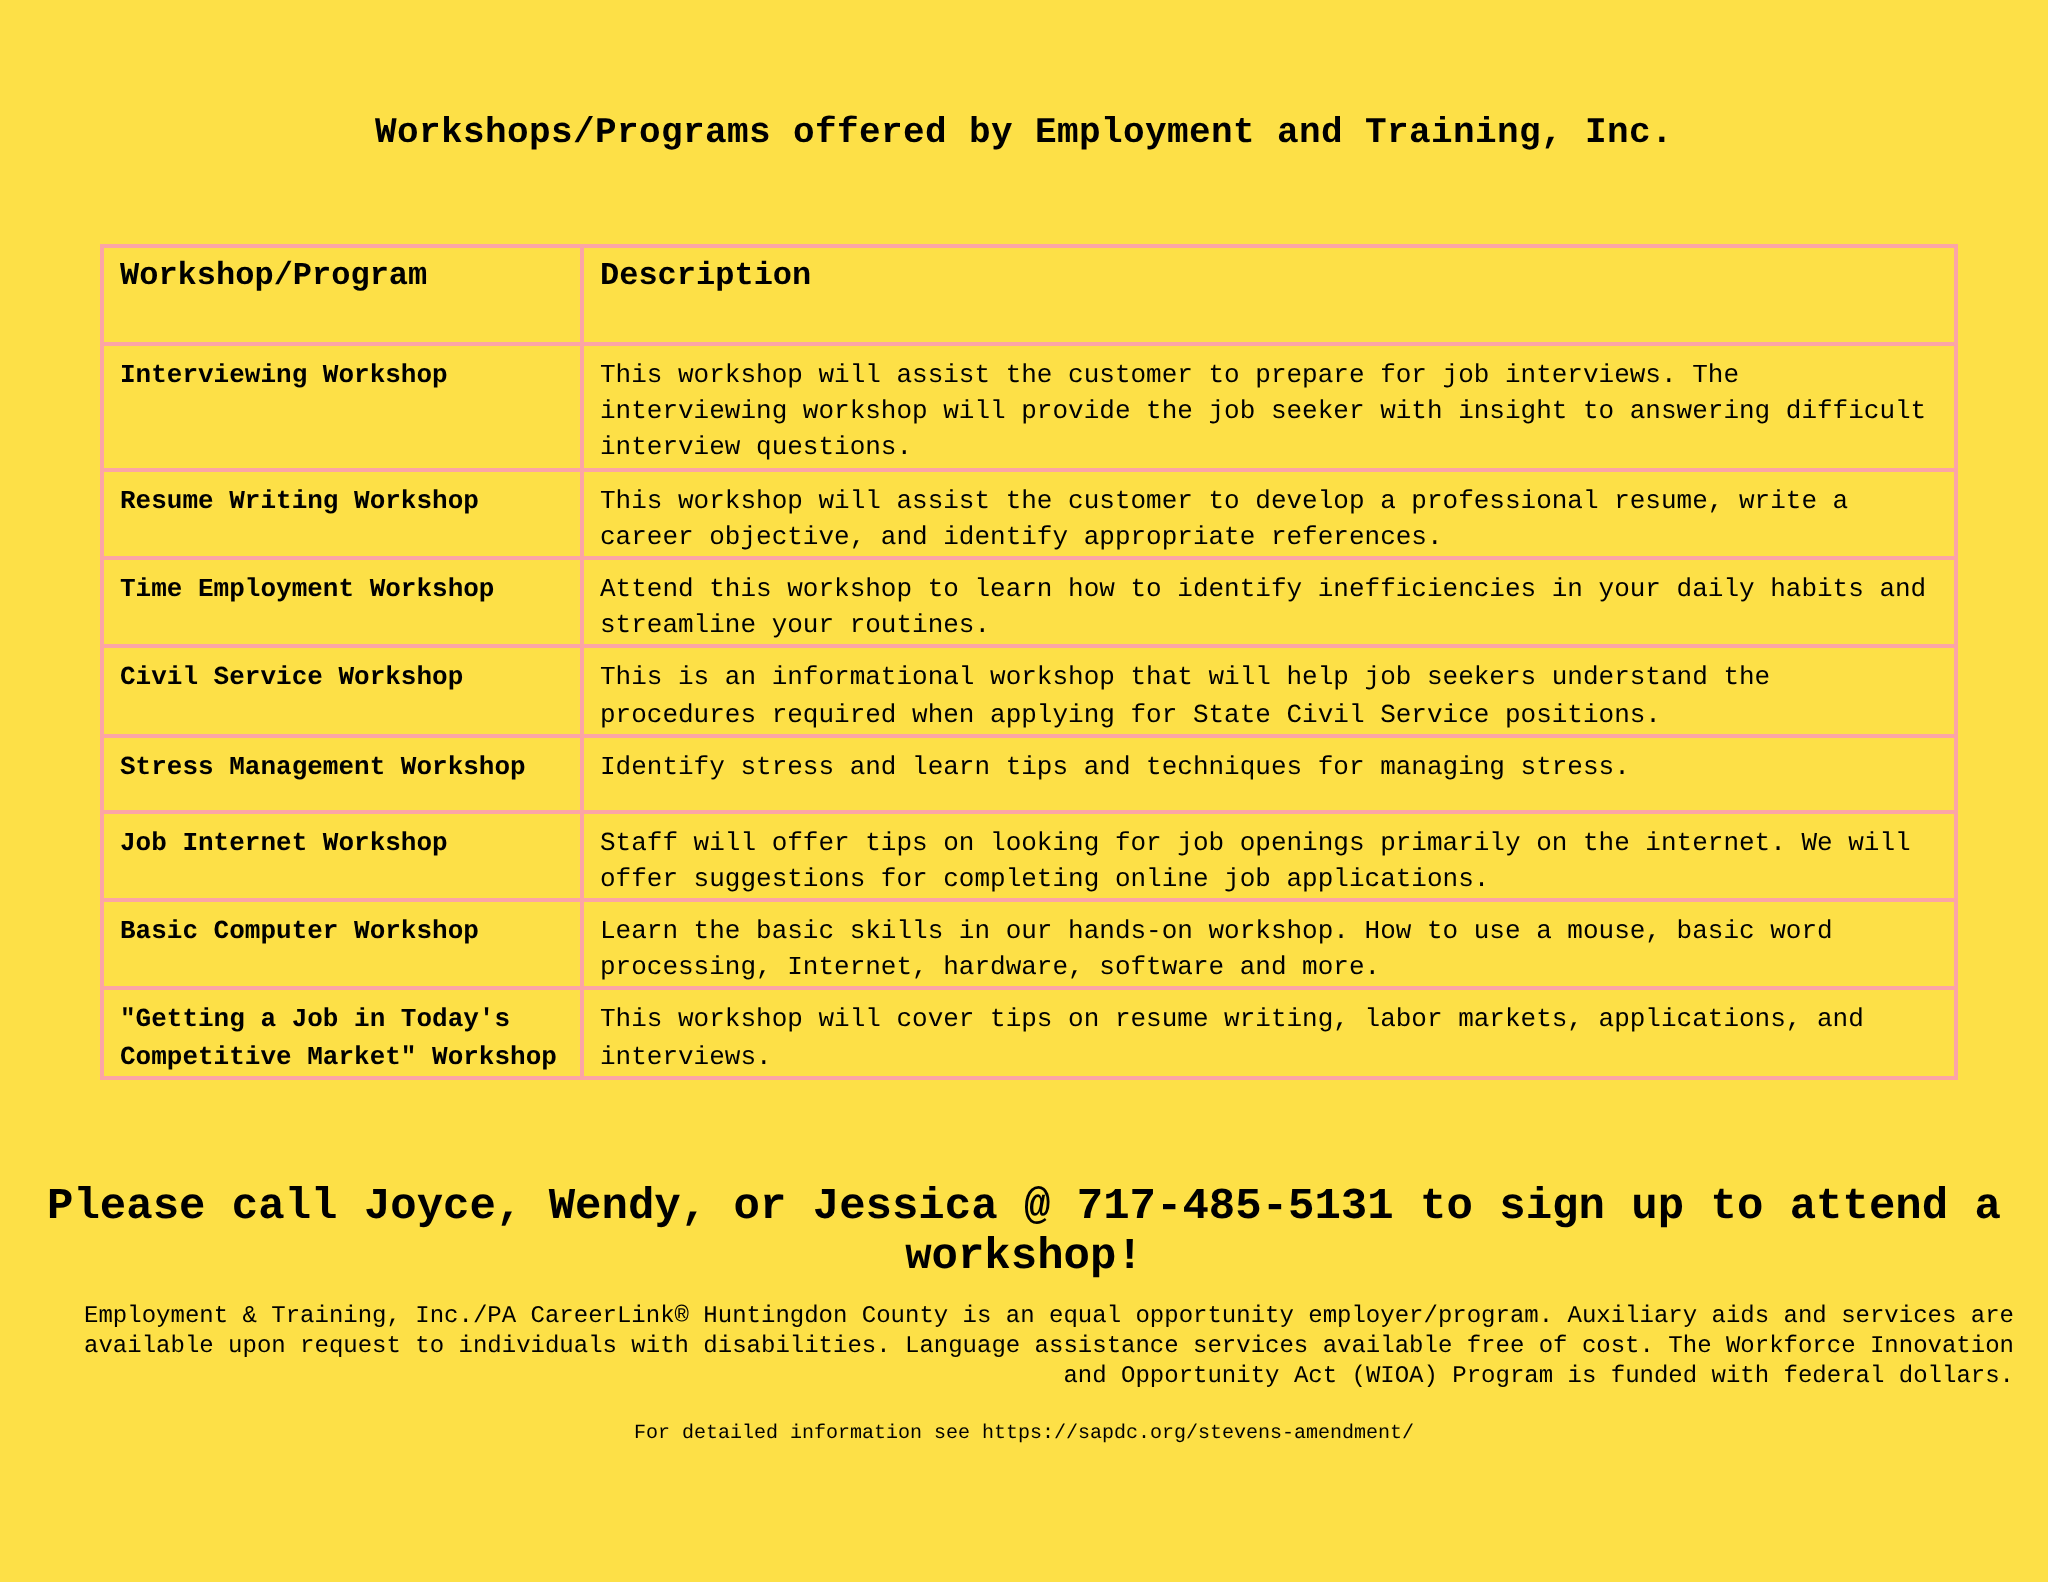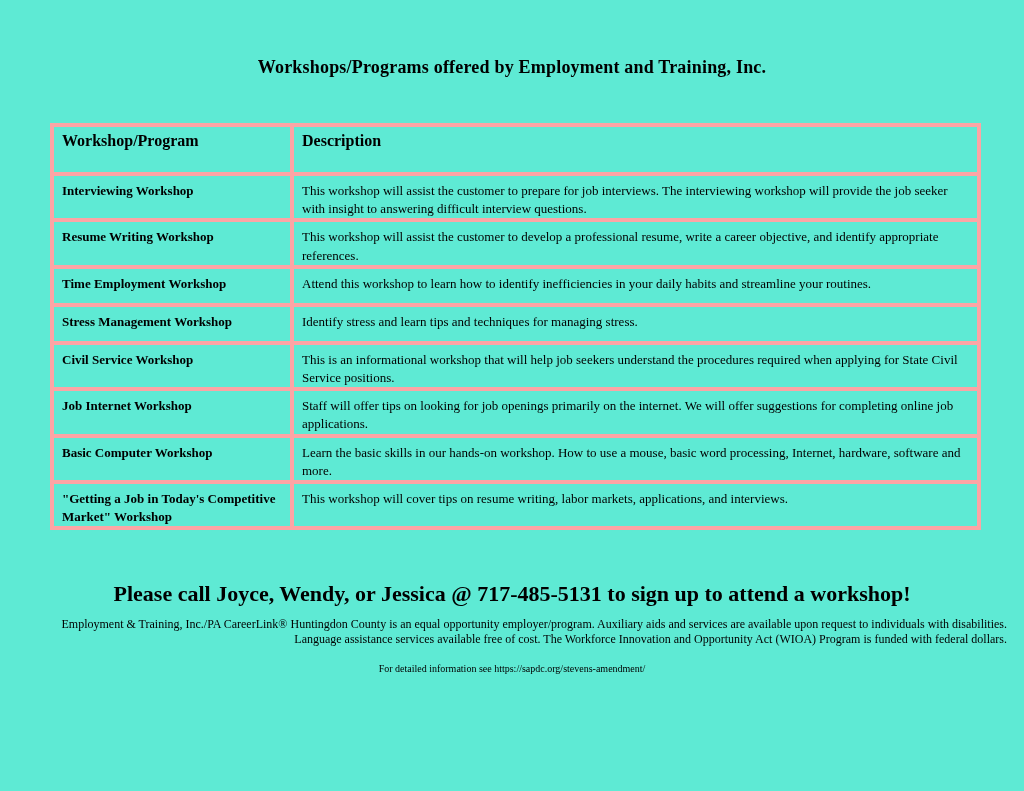--- a/index.html
+++ b/index.html
@@ -4,42 +4,42 @@
 <style>
   html, body {
     margin: 0;
     padding: 0;
     background: #ffffff;
   }
   .page {
     position: relative;
     width: 1024px;
     height: 791px;
-    background: #5eead4;
+    background: #fde047;
     color: #000000;
-    font-family: Liberation Serif, serif;
+    font-family: Liberation Mono, monospace;
     overflow: hidden;
   }
   .title {
     margin: 0;
     padding-top: 57px;
     text-align: center;
     font-size: 18px;
     font-weight: bold;
     letter-spacing: 0.2px;
   }
   table.workshops {
     border-collapse: collapse;
     table-layout: fixed;
     margin: 45px 0 0 50px;
     width: 927px;
   }
   table.workshops th,
   table.workshops td {
-    border: 4px solid #fca5a5;
+    border: 2px solid #fca5a5;
     vertical-align: top;
     text-align: left;
     box-sizing: border-box;
     overflow: hidden;
   }
   col.c-name { width: 240px; }
   col.c-desc { width: 687px; }
   table.workshops th {
     font-size: 16px;
     font-weight: bold;
@@ -102,26 +102,26 @@
       </tr>
       <tr>
         <td class="name">Resume Writing Workshop</td>
         <td class="desc">This workshop will assist the customer to develop a professional resume, write a career objective, and identify appropriate references.</td>
       </tr>
       <tr>
         <td class="name">Time Employment Workshop</td>
         <td class="desc">Attend this workshop to learn how to identify inefficiencies in your daily habits and streamline your routines.</td>
       </tr>
       <tr>
+        <td class="name">Civil Service Workshop</td>
+        <td class="desc">This is an informational workshop that will help job seekers understand the procedures required when applying for State Civil Service positions.</td>
+      </tr>
+      <tr>
         <td class="name">Stress Management Workshop</td>
         <td class="desc">Identify stress and learn tips and techniques for managing stress.</td>
-      </tr>
-      <tr>
-        <td class="name">Civil Service Workshop</td>
-        <td class="desc">This is an informational workshop that will help job seekers understand the procedures required when applying for State Civil Service positions.</td>
       </tr>
       <tr>
         <td class="name">Job Internet Workshop</td>
         <td class="desc">Staff will offer tips on looking for job openings primarily on the internet. We will offer suggestions for completing online job applications.</td>
       </tr>
       <tr>
         <td class="name">Basic Computer Workshop</td>
         <td class="desc">Learn the basic skills in our hands-on workshop.  How to use a mouse, basic word processing, Internet, hardware, software and more.</td>
       </tr>
       <tr>

